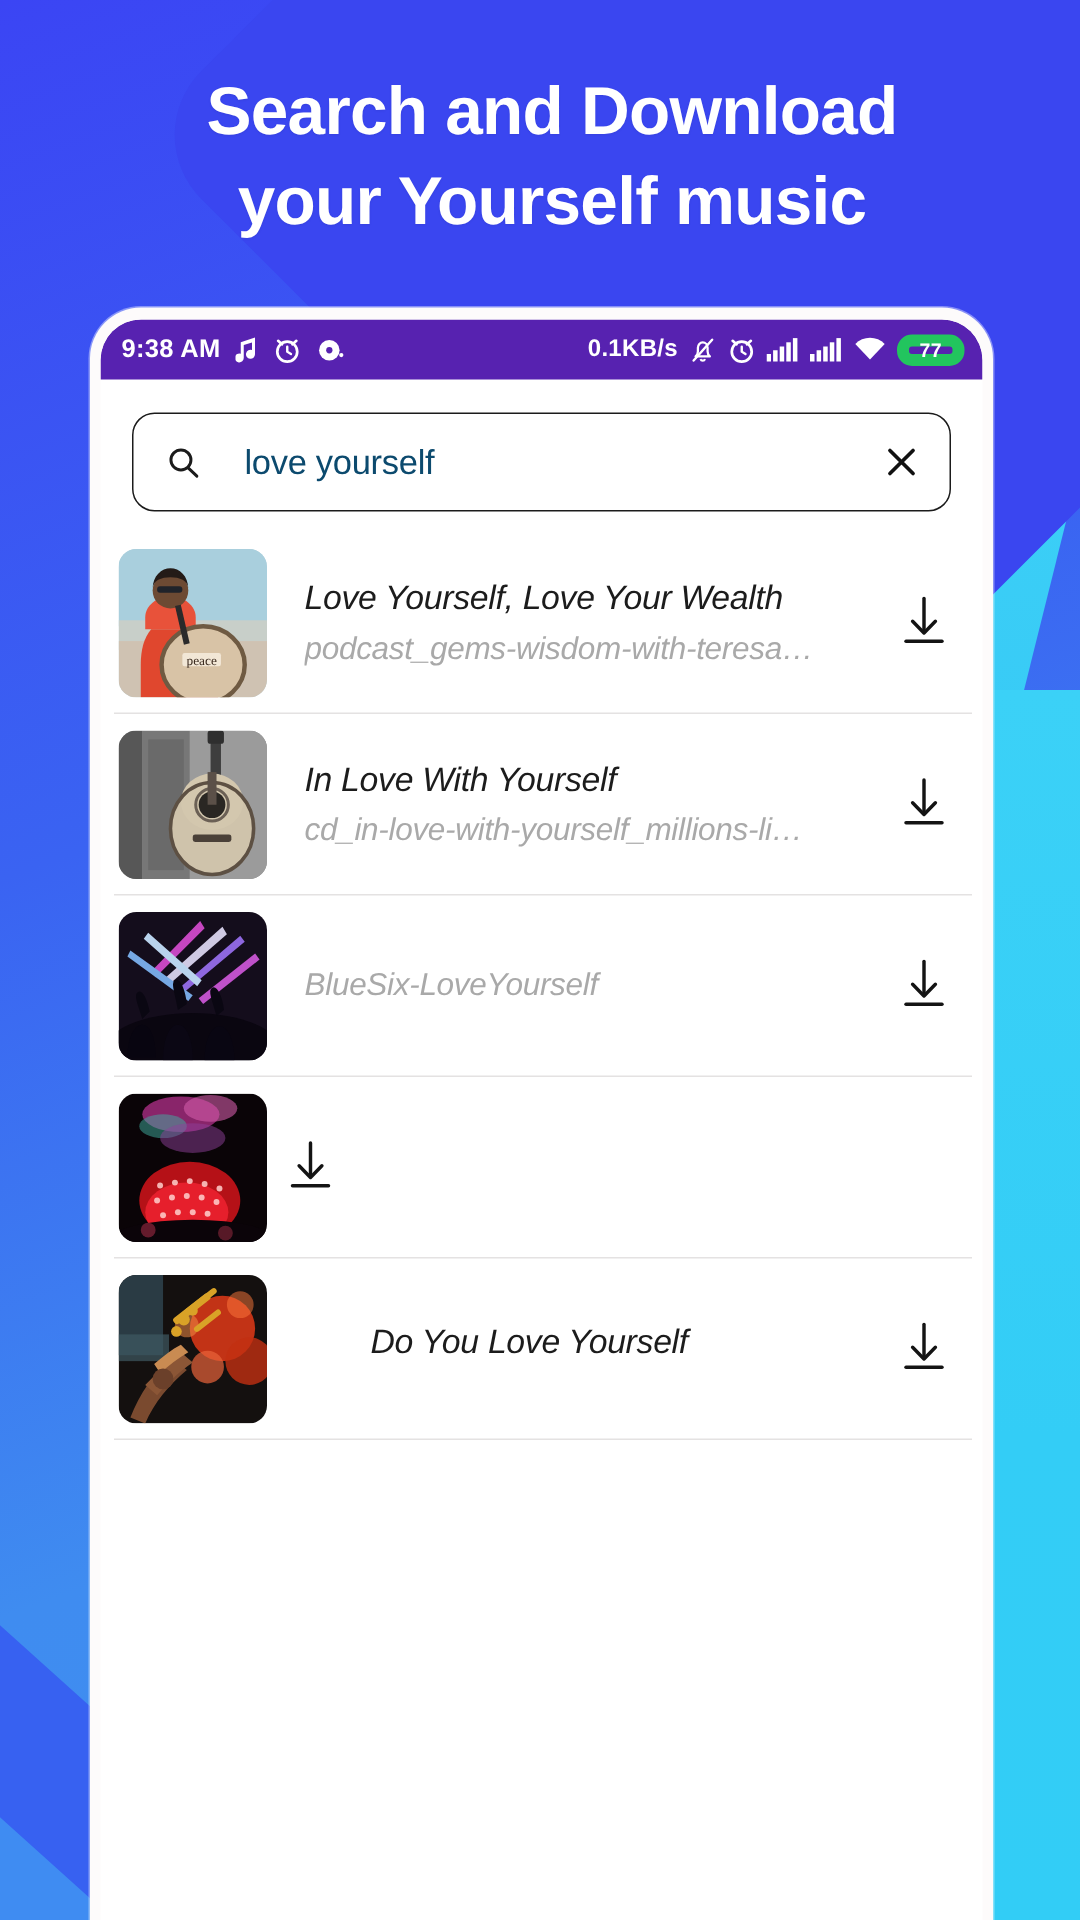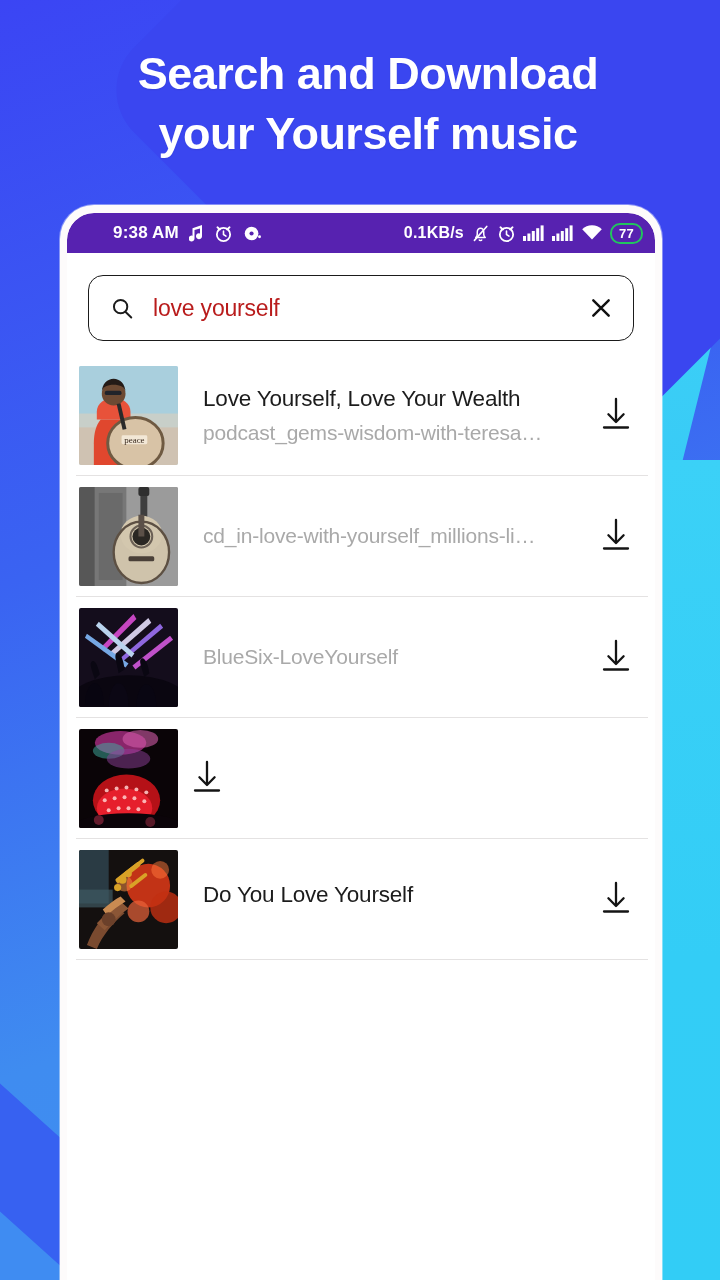--- a/index.html
+++ b/index.html
@@ -94,27 +94,27 @@
     height:40px;
     background:#5722b0;
     display:flex;
     align-items:center;
     justify-content:space-between;
     padding:0 12px 0 14px;
     color:#ffffff;
     border-radius:27px 27px 0 0;
   }
   .sb-left, .sb-right { display:flex; align-items:center; }
-  .sb-left { gap:10px;margin-left:32px; }
+  .sb-left { gap:10px; }
   .sb-right { gap:7px; }
   .sb-time { font-size:17px; font-weight:bold; letter-spacing:0.2px; }
   .sb-speed { font-size:16px; font-weight:bold; letter-spacing:0.2px;text-align:center; }
   .sb-ico { display:inline-flex; align-items:center; }
   .battery {
-    border:2px solid #22c55e;
+    border:8px solid #22c55e;
     border-radius:10px;
     padding:0 7px;
     font-size:13px;
     font-weight:bold;
     height:21px;
     display:flex; align-items:center;
     letter-spacing:0.3px;
   }
 
   
@@ -125,49 +125,50 @@
     border-radius:15px;
     display:flex;
     align-items:center;
     padding:0 18px 0 21px;
     background:#fff;
   }
   .search-ico { flex:0 0 auto; display:flex; }
   .search-text {
     flex:1 1 auto;
     font-size:23px;
-    color:#b91c1c;
-    margin-left:18px;
+    color:#0c4a6e;
+    margin-left:28px;
     letter-spacing:-0.2px;
   }
   .clear-btn { flex:0 0 auto; display:flex; cursor:pointer; }
 
   
   .results { padding:0 7px 0 9px; margin-top:14px; }
   .row {
     display:flex;
     align-items:center;
     height:121px;
     border-bottom:1.4px solid #e4e2e2;
     padding:0 3px;
   }
-  .row:last-child { border-bottom:1.4px solid #e4e2e2; }
+  .row:last-child { border-bottom:1.4px solid #e4e2e2;gap:44px; }
   .thumb {
     width:99px; height:99px;
     flex:0 0 auto;
-    border-radius:2px;
+    border-radius:12px;
     overflow:hidden;
     position:relative;
   }
   .thumb svg { display:block; width:100%; height:100%; }
   .meta {
     flex:1 1 auto;
     min-width:0;
     padding-left:25px;
     padding-right:12px;
+    font-style:italic;
   }
   .title {
     font-size:22.5px;
     color:#1c1c1c;
     letter-spacing:-0.2px;
     white-space:nowrap;
     overflow:hidden;
     text-overflow:ellipsis;
     margin-bottom:9px;
   }
@@ -338,20 +339,21 @@
           <ellipse cx="63" cy="66" rx="28" ry="31" fill="#cfc3ab"></ellipse>
           <ellipse cx="63" cy="48" rx="21" ry="19" fill="#d3c7ae"></ellipse>
           <ellipse cx="63" cy="66" rx="28" ry="31" fill="none" stroke="#5d5043" stroke-width="2.4"></ellipse>
           <circle cx="63" cy="50" r="9" fill="#2a2723"></circle>
           <circle cx="63" cy="50" r="11" fill="none" stroke="#6b6055" stroke-width="2"></circle>
           <rect x="50" y="70" width="26" height="5" rx="1.6" fill="#4a4038"></rect>
           <rect x="60" y="28" width="6" height="22" fill="#5b5048"></rect>
         </svg>
       </div>
       <div class="meta">
+        <div class="title">In Love With Yourself</div>
         <div class="sub">cd_in-love-with-yourself_millions-li…</div>
       </div>
       <div class="dl">
         <svg width="34" height="38" viewBox="0 0 34 38">
               <path d="M17 3v22" stroke="#141414" stroke-width="2.3" stroke-linecap="round"></path>
               <path d="M9.4 18.2 17 26l7.6-7.8" fill="none" stroke="#141414" stroke-width="2.3" stroke-linecap="round" stroke-linejoin="round"></path>
               <path d="M5 31.5h24" stroke="#141414" stroke-width="2.3" stroke-linecap="round"></path>
             </svg>
       </div>
     </div>

